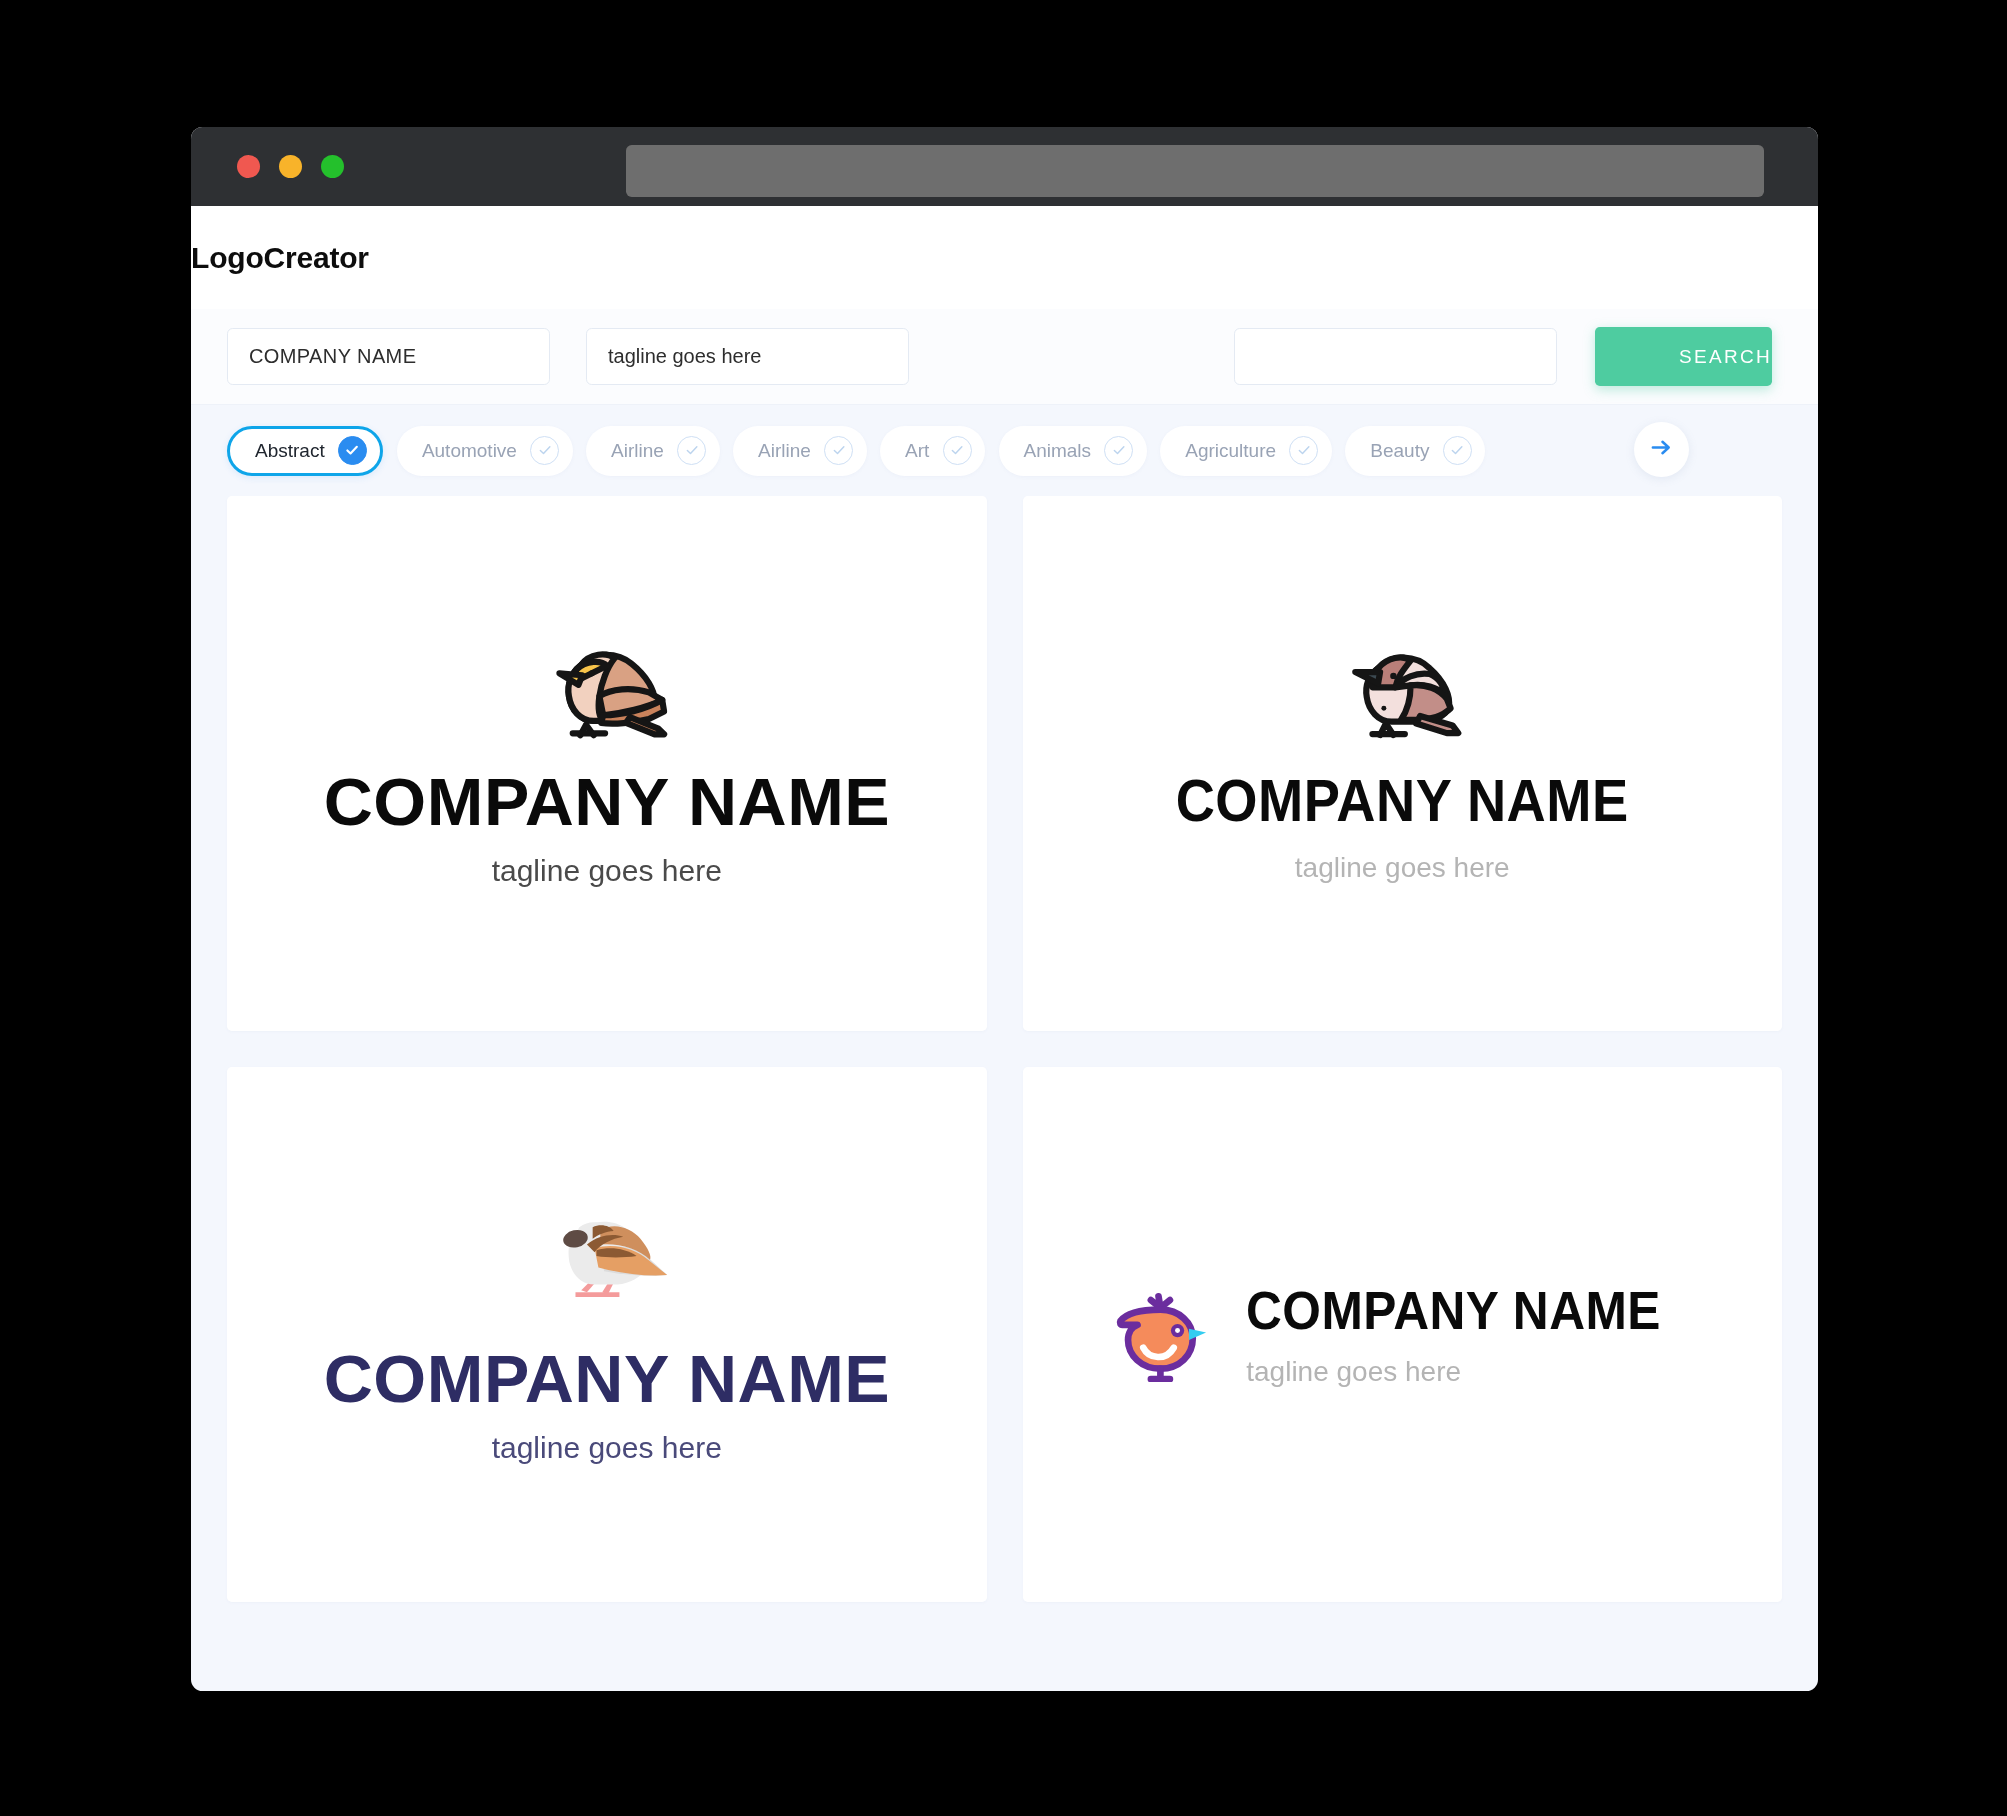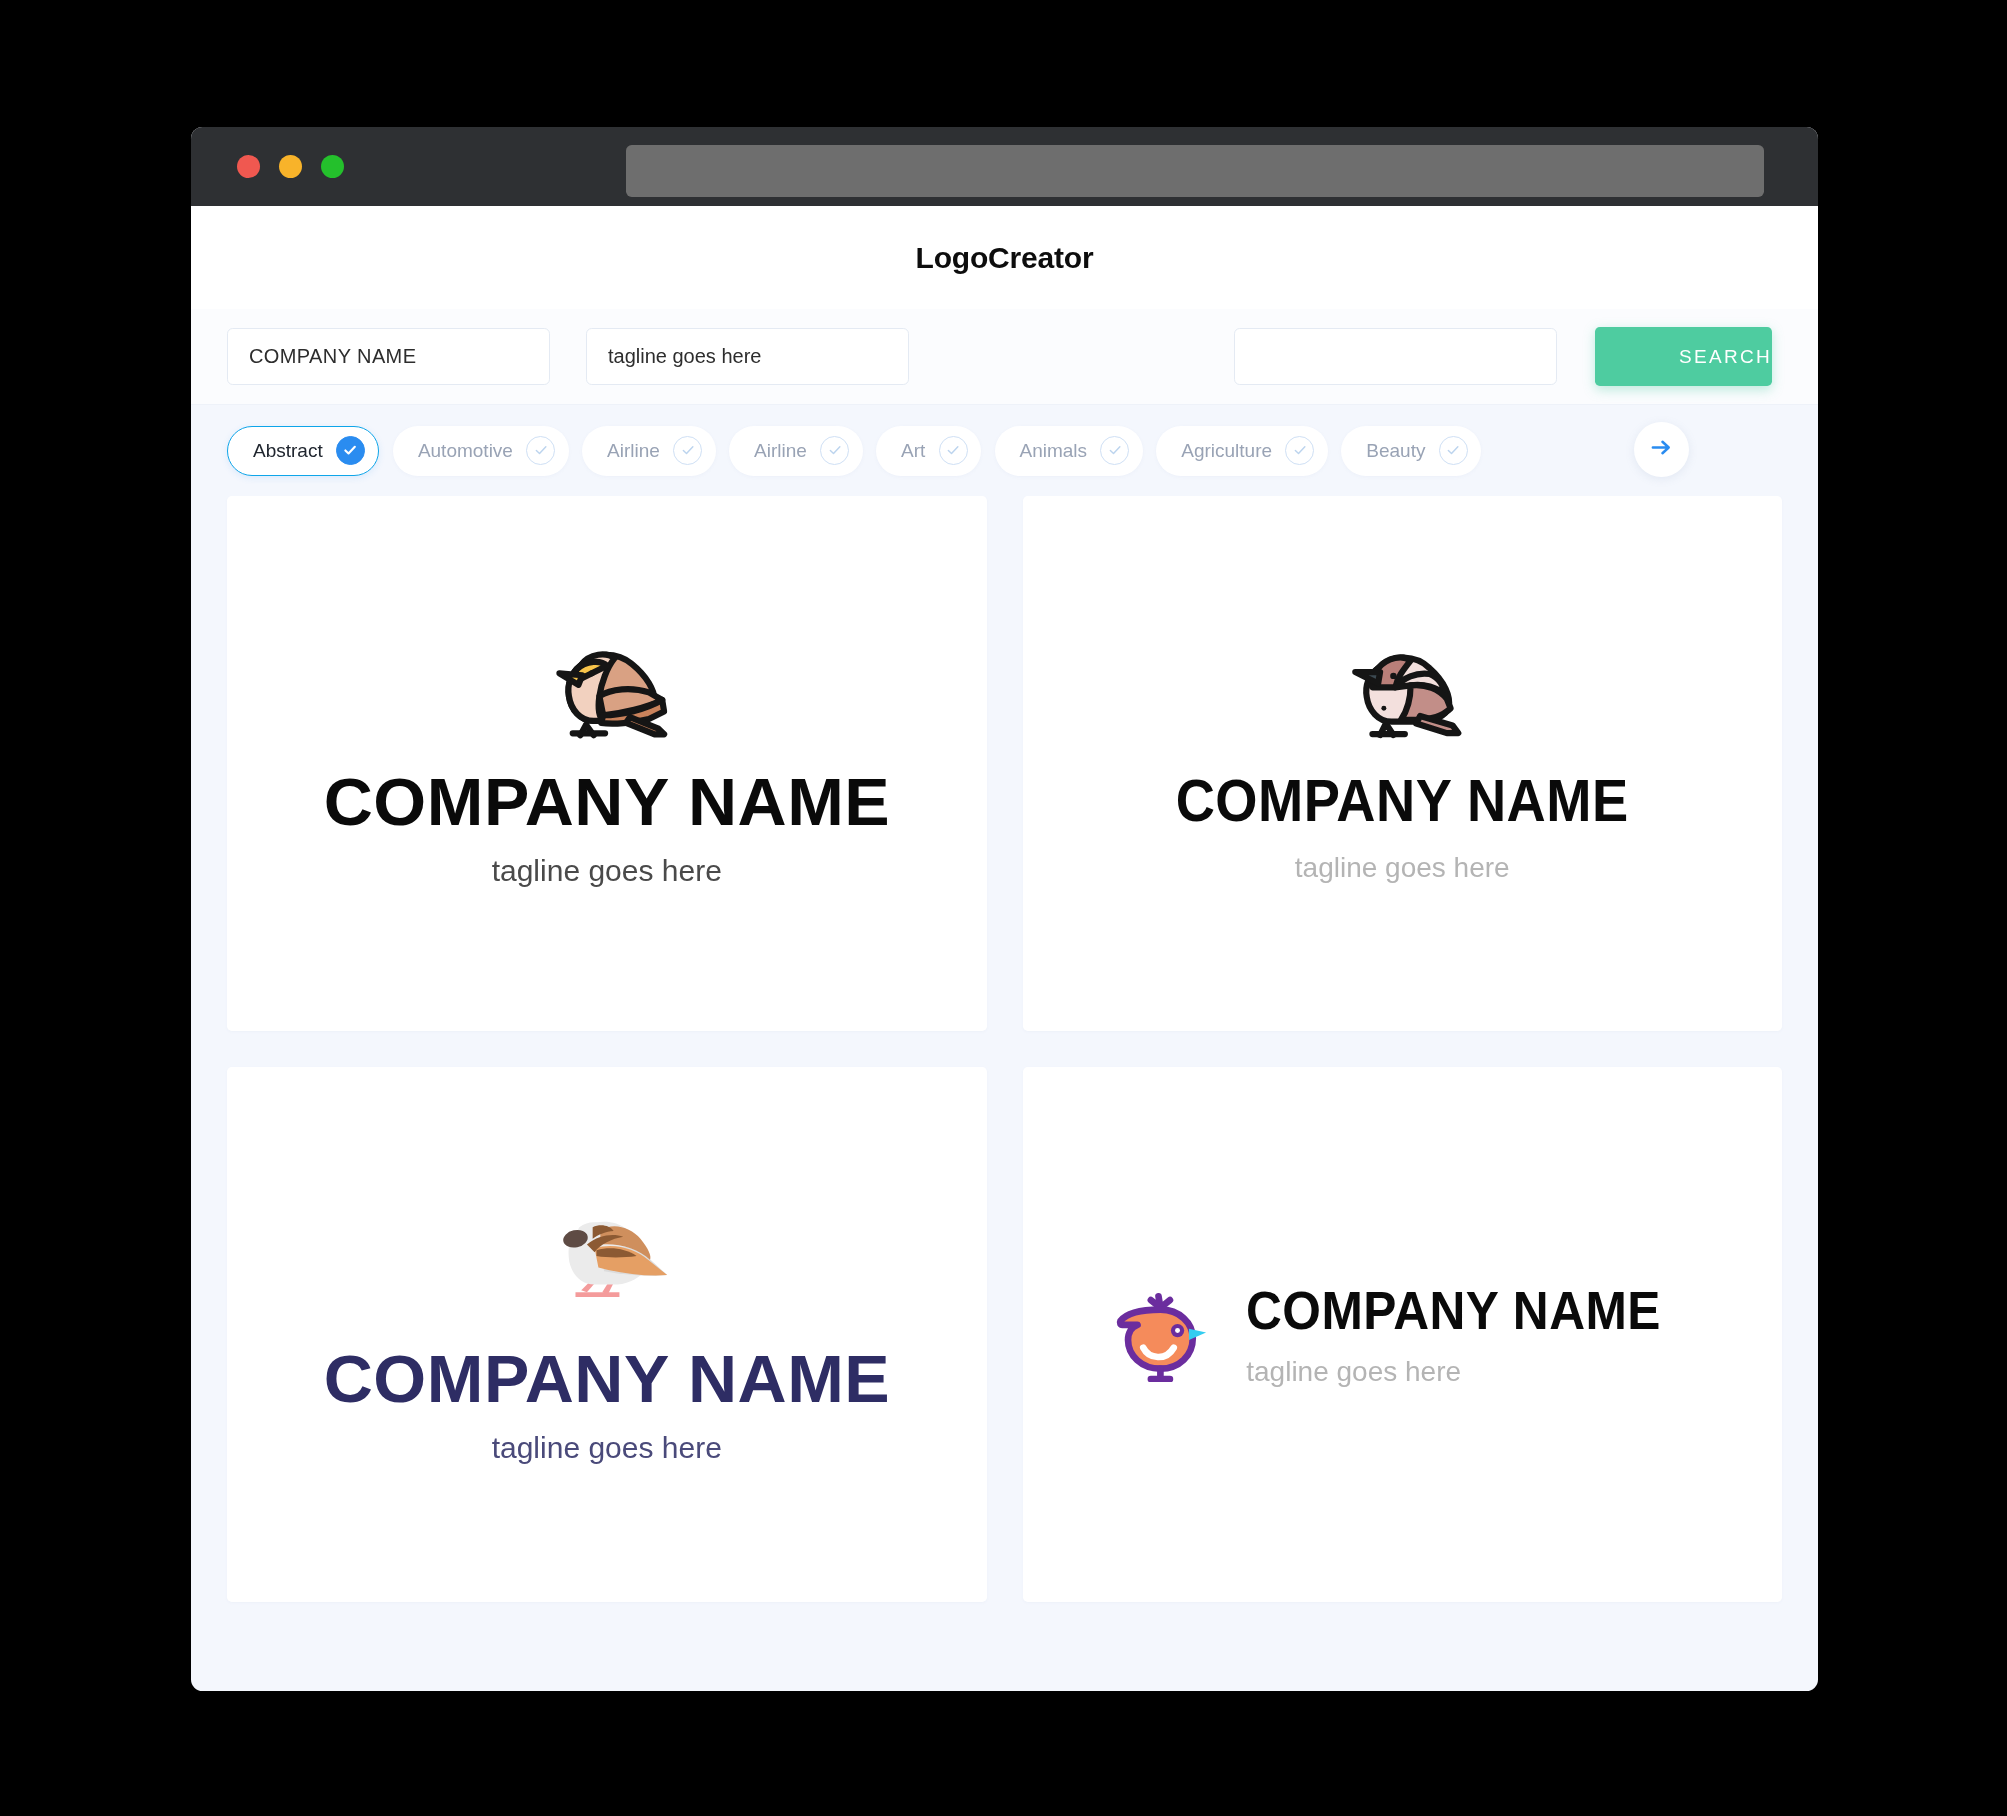--- a/index.html
+++ b/index.html
@@ -47,21 +47,20 @@
     background: #6e6e6e;
     border-radius: 5.7px;
   }
 
   
   #app-header {
     height: 103px;
     background: #ffffff;
     display: flex;
     align-items: center;
-    justify-content: center;
   }
   #app-title {
     font-size: 30px;
     font-weight: bold;
     color: #0d0d0d;
     letter-spacing: -0.2px;
   }
 
   
   #search-bar {
@@ -135,21 +134,21 @@
   }
   .chip-check {
     width: 29px; height: 29px;
     border-radius: 50%;
     border: 1px solid #cfe0f5;
     display: flex; align-items: center; justify-content: center;
     flex: 0 0 auto;
   }
   .chip-check svg { display: block; }
   .chip.selected {
-    border: 1px solid #0ea5e9;
+    border: 3px solid #0ea5e9;
     background: #ffffff;
     box-shadow: 0 1.9px 7.6px rgba(42,140,240,0.12);
   }
   .chip.selected .chip-label { color: #20262f; }
   .chip.selected .chip-check {
     background: #2a8cf0;
     border-color: #2a8cf0;
   }
 
   #chips-next-button {

